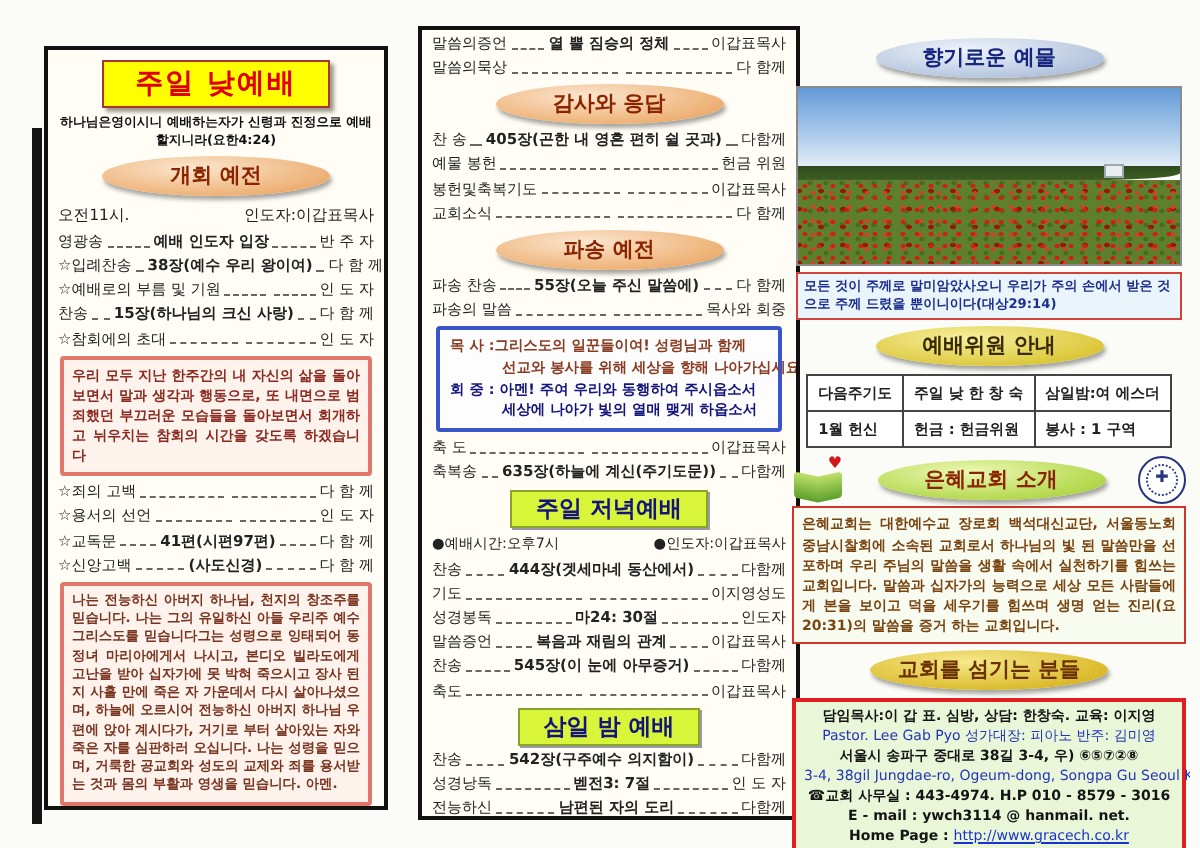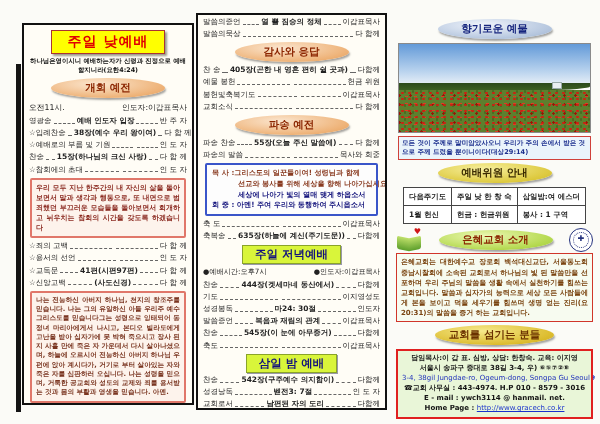--- a/index.html
+++ b/index.html
@@ -5,21 +5,21 @@
   html,body{margin:0;padding:0;}
   body{
     width:600px;height:424px;position:relative;overflow:hidden;
     background:#fbfbf7;
     font-family:"DejaVu Sans","Liberation Sans",sans-serif;
     color:#222;
   }
   .spine{position:absolute;left:16px;top:64px;width:5px;height:348px;background:#141414;}
   .panel{position:absolute;background:#fffdf6;border:2px solid #111;box-sizing:border-box;overflow:hidden;}
   #left-panel{left:22px;top:23px;width:172px;height:382px;padding:3px 5px;}
-  #middle-panel{left:196px;top:13px;width:191px;height:397px;padding:3px 5px;}
+  #middle-panel{left:209px;top:13px;width:191px;height:397px;padding:3px 5px;}
   #right-col{position:absolute;left:394px;top:16px;width:201px;height:416px;overflow:hidden;}
 
   .main-title{
     width:fit-content;margin:2px auto 3px;padding:2px 16px;
     background:#ffff00;border:1px solid #a33;box-shadow:2px 2px 2px #9a9a8a;
     color:#e00000;font-weight:bold;font-size:14px;letter-spacing:1px;
   }
   .verse-line{font-size:6.4px;font-weight:bold;text-align:center;color:#111;margin:1px 0 2px;}
 
   .oval{
@@ -290,23 +290,23 @@
         <span class="rr">목사와 회중</span>
       </div>
     </div>
 
   <div class="bluebox">
 
       <div class="bxl m">목 사 :그리스도의 일꾼들이여! 성령님과 함께</div>
 
       <div class="bxl mi">선교와 봉사를 위해 세상을 향해 나아가십시요.</div>
 
+      <div class="bxl n">회 중 : 아멘! 주여 우리와 동행하여 주시옵소서</div>
+
       <div class="bxl ni">세상에 나아가 빛의 열매 맺게 하옵소서</div>
-
-      <div class="bxl n">회 중 : 아멘! 주여 우리와 동행하여 주시옵소서</div>
     </div>
 
   <div>
 
       <div class="row">
         <span class="rl">축 도</span>
         <span class="ld"></span>
         <span class="rc"></span>
         <span class="ld"></span>
         <span class="rr">이갑표목사</span>
@@ -390,21 +390,21 @@
 
       <div class="row">
         <span class="rl">성경낭독</span>
         <span class="ld"></span>
         <span class="rc">벧전3: 7절</span>
         <span class="ld"></span>
         <span class="rr">인 도 자</span>
       </div>
 
       <div class="row">
-        <span class="rl">교회로서</span>
+        <span class="rl">전능하신</span>
         <span class="ld"></span>
         <span class="rc">남편된 자의 도리</span>
         <span class="ld"></span>
         <span class="rr">다함께</span>
       </div>
 
     </div>
 </div>
 
 <div id="right-col">
@@ -448,20 +448,21 @@
   </div>
 
   <div class="introbox">은혜교회는 대한예수교 장로회 백석대신교단, 서울동노회 중남시찰회에 소속된 교회로서 하나님의 빛 된 말씀만을 선포하며 우리 주님의 말씀을 생활 속에서 실천하기를 힘쓰는 교회입니다. 말씀과 십자가의 능력으로 세상 모든 사람들에게 본을 보이고 덕을 세우기를 힘쓰며 생명 얻는 진리(요20:31)의 말씀을 증거 하는 교회입니다.</div>
 
   <div class="oval gold">교회를 섬기는 분들</div>
   <div class="servantsbox">
     <div>
 
         <div class="sv-line k">담임목사:이 갑 표.  심방, 상담: 한창숙.  교육: 이지영</div>
 
+        <div class="sv-line e">Pastor. Lee Gab Pyo  성가대장:  피아노 반주: 김미영</div>
 
         <div class="sv-line k">서울시 송파구 중대로 38길 3-4,  우) ⑥⑤⑦②⑧</div>
 
         <div class="sv-line e">3-4, 38gil Jungdae-ro, Ogeum-dong, Songpa Gu Seoul Korea</div>
 
         <div class="sv-line k">☎교회 사무실 : 443-4974.  H.P 010 - 8579 - 3016</div>
 
         <div class="sv-line k">E - mail : ywch3114 @ hanmail. net.</div>
       </div>
     <div class="homeline">

